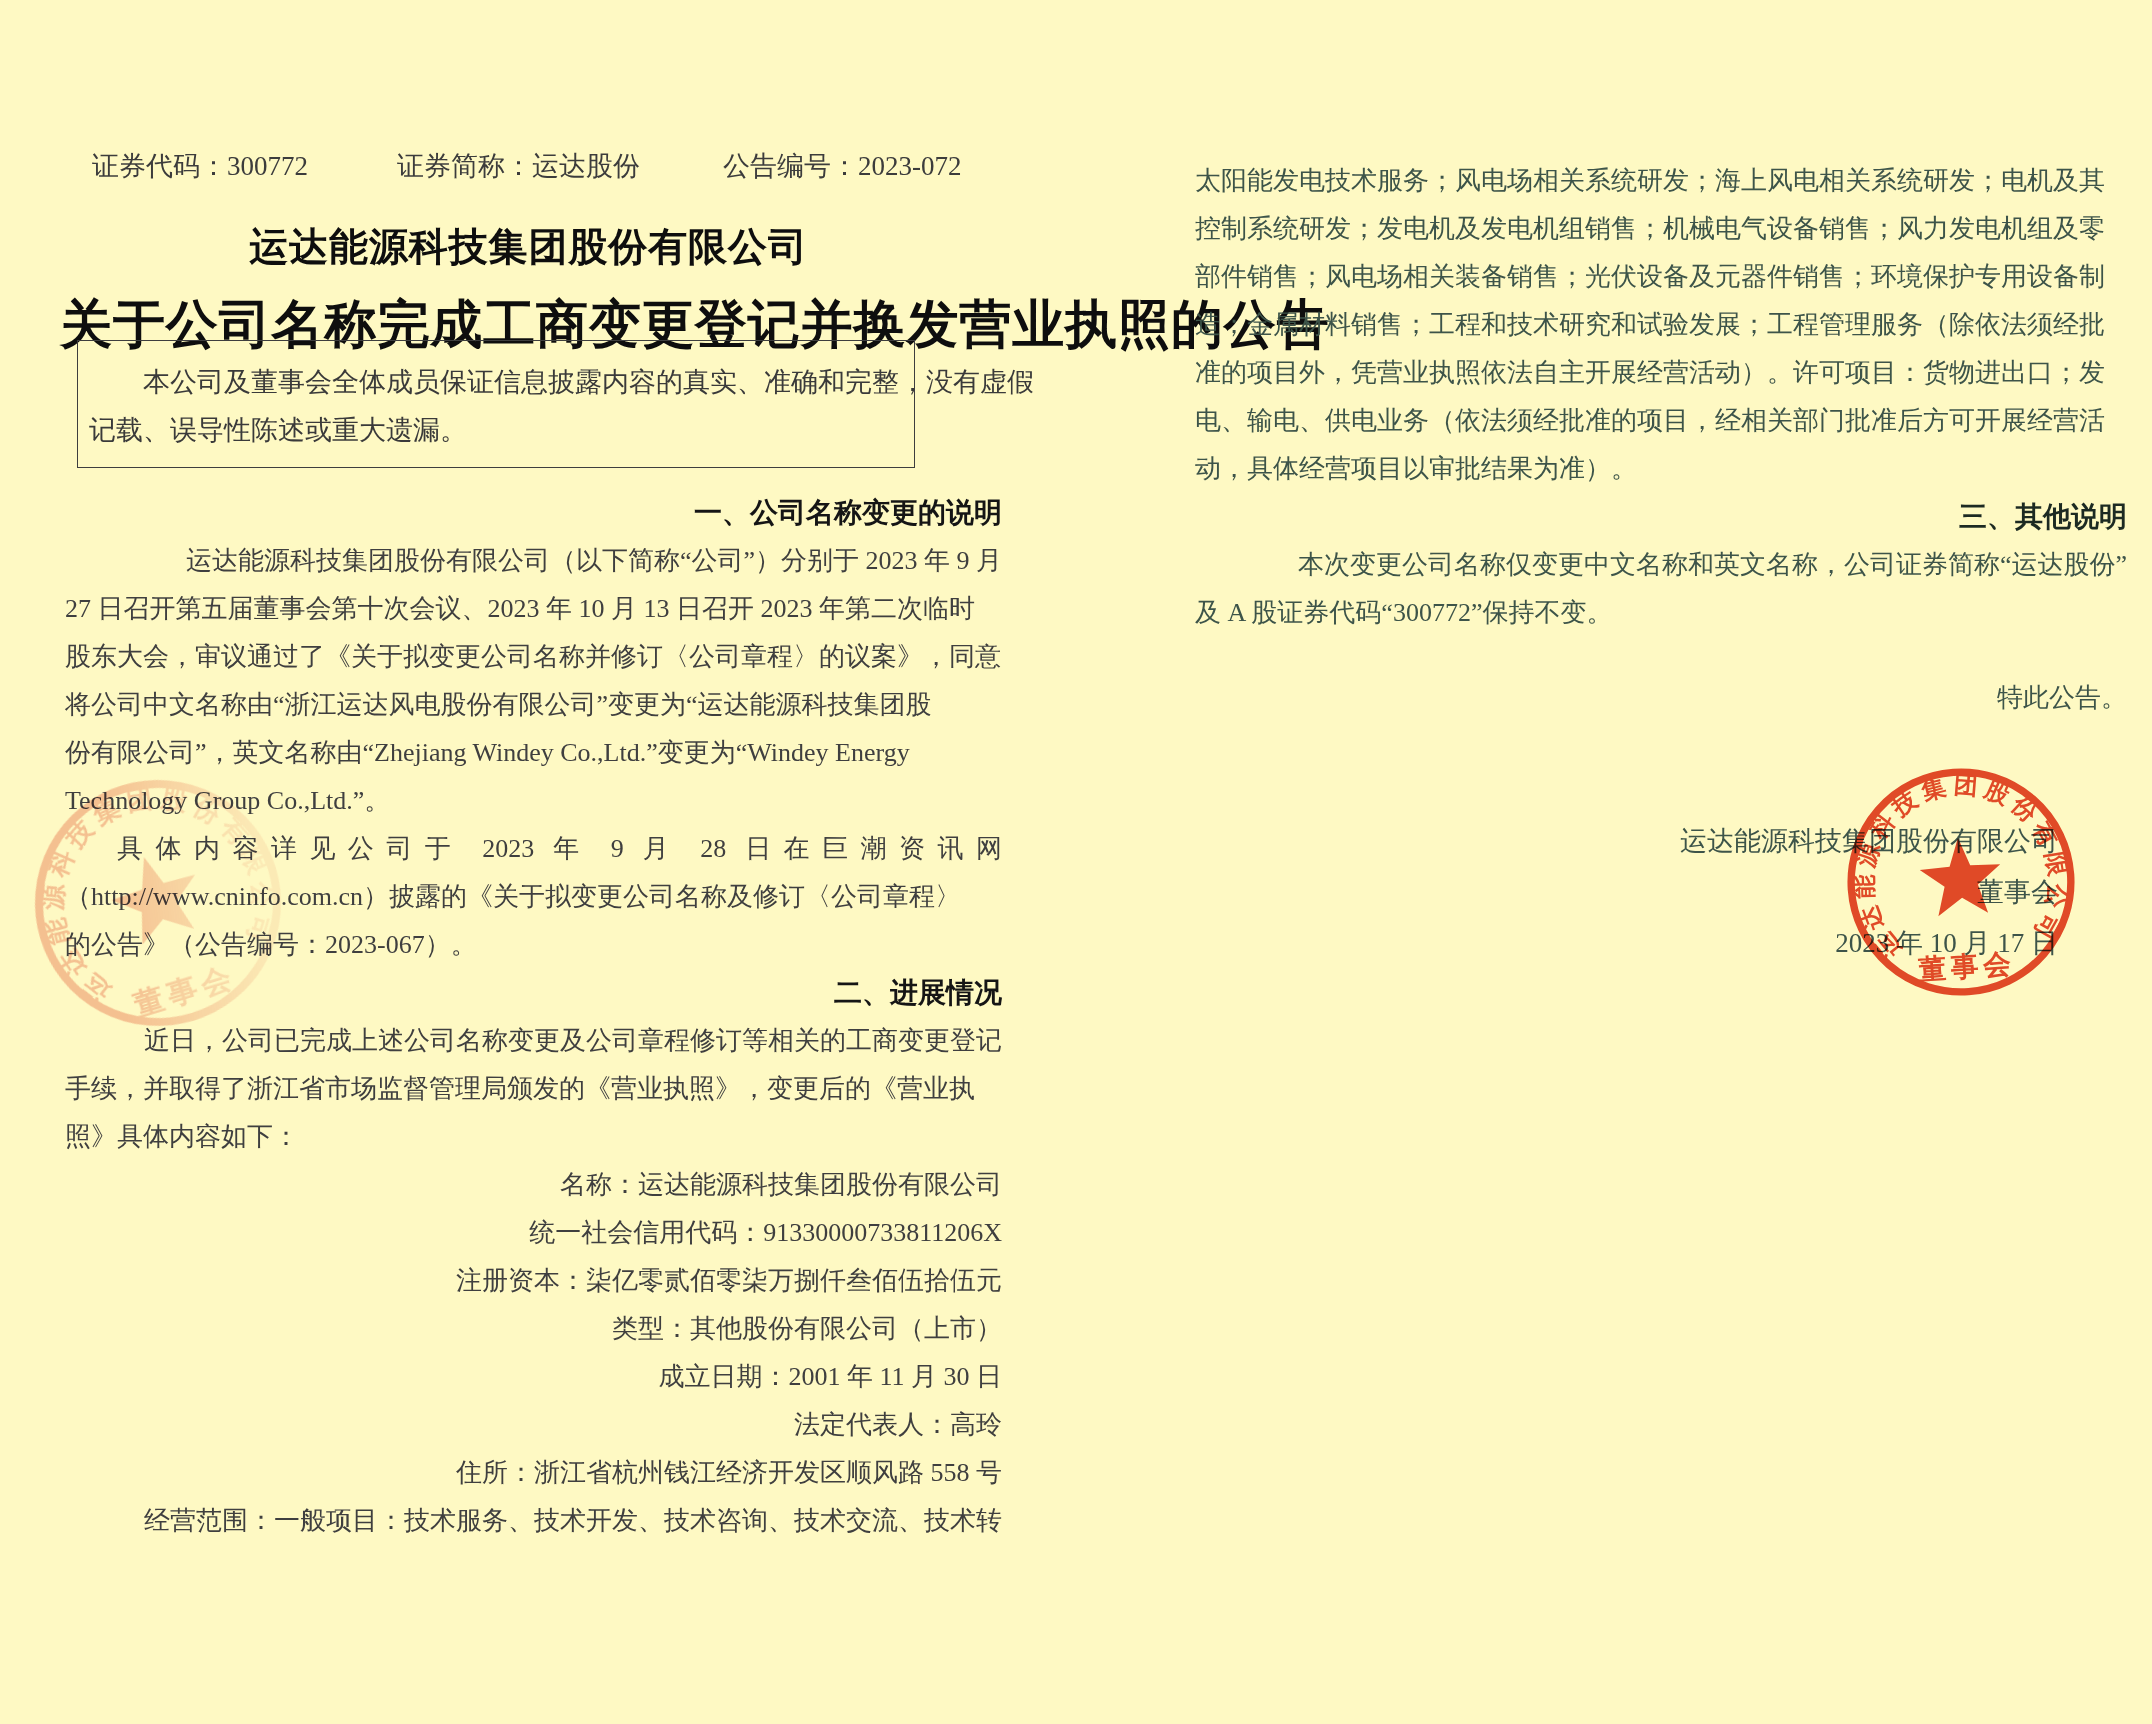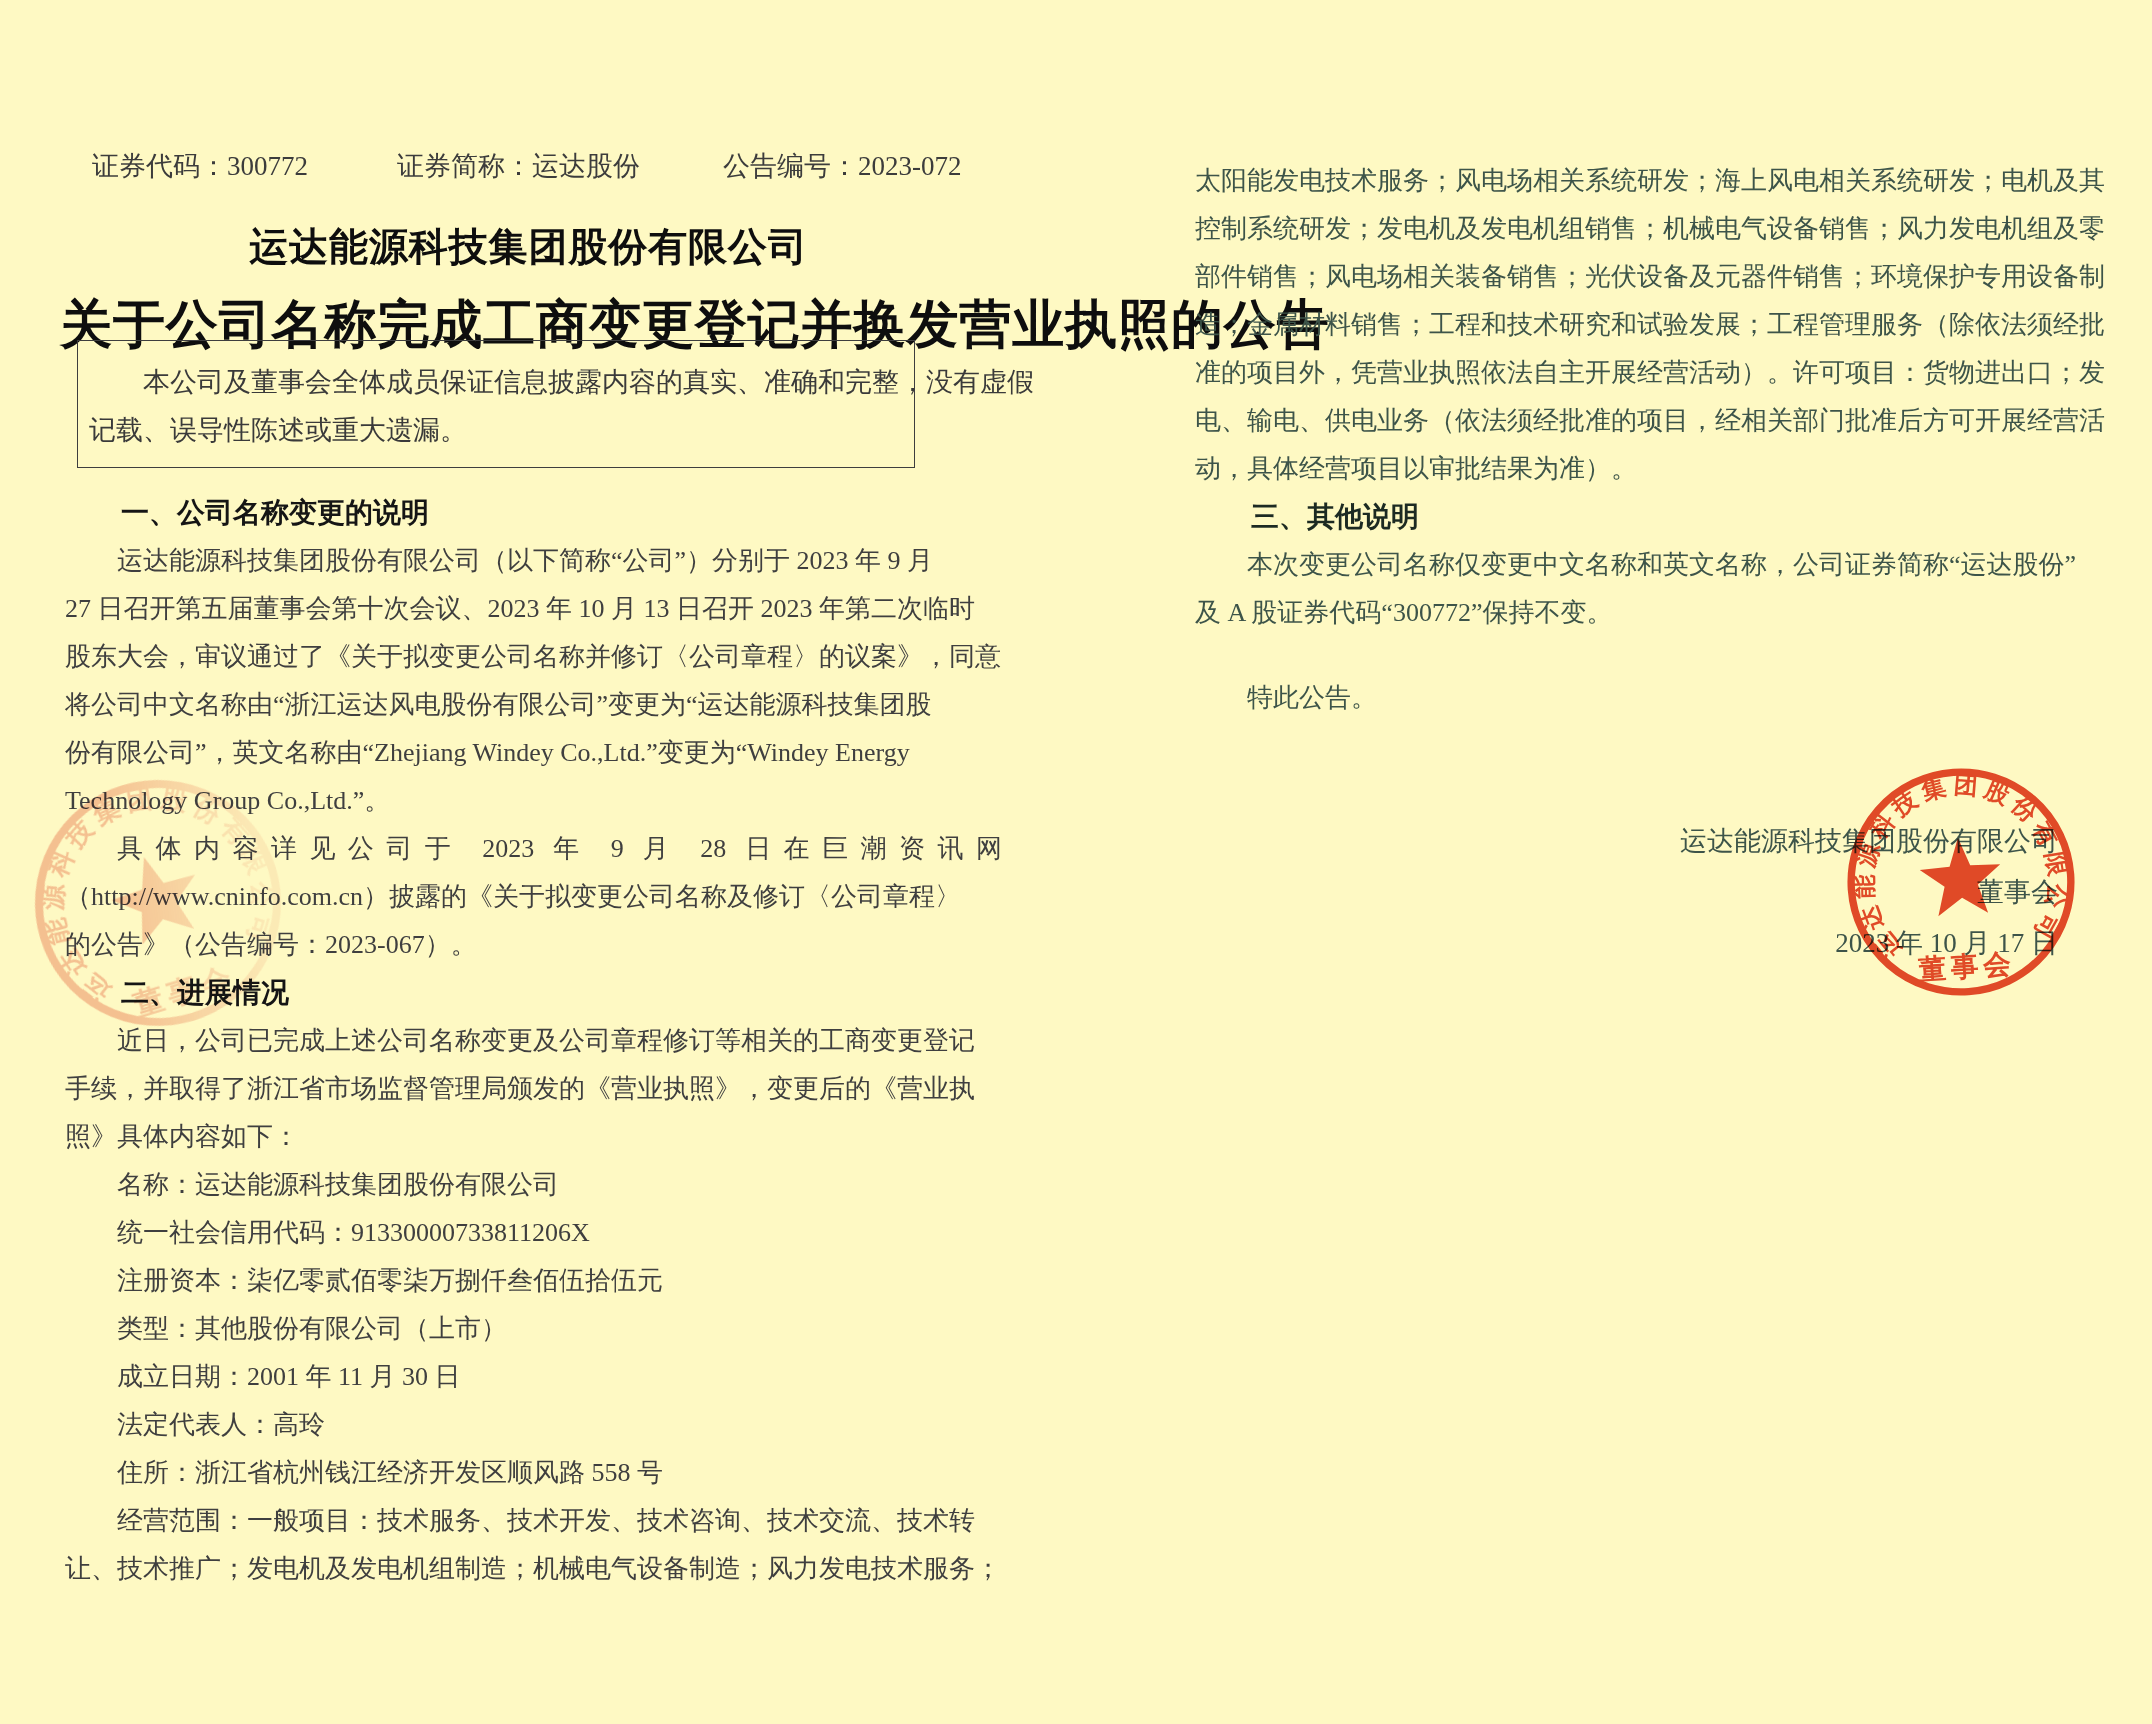--- a/index.html
+++ b/index.html
@@ -23,21 +23,21 @@
   .disclaimer-box{
     position:absolute;left:77px;top:340px;width:816px;height:109px;
     border:1.8px solid #3e3e3e;padding:16.6px 9.2px 0 11px;
     font-size:27px;color:#3a3a3a;
   }
   .dline{height:48px;line-height:48px;white-space:nowrap;}
   
   .body-left{position:absolute;left:65px;top:489px;width:937px;}
   .body-right{position:absolute;left:1195px;top:157px;width:932px;color:#3d5449;}
   .line{height:48px;line-height:48px;font-size:26px;white-space:nowrap;}
-  .indent{text-indent:2em;}
+  .indent{text-indent:2em;text-align:right;}
   .heading{
     font-family:Liberation Serif, serif;font-weight:bold;
     font-size:28px;color:#151515;
   }
   .body-right .heading{color:#1c2a22;}
   .stretch{white-space:normal;text-align:justify;text-align-last:justify;}
   .spacer{height:37px;}
   
   .signature{
     position:absolute;right:94px;top:816px;text-align:right;
@@ -89,21 +89,20 @@
     <div class="line">手续，并取得了浙江省市场监督管理局颁发的《营业执照》，变更后的《营业执</div>
     <div class="line">照》具体内容如下：</div>
     <div class="line indent">名称：运达能源科技集团股份有限公司</div>
     <div class="line indent">统一社会信用代码：91330000733811206X</div>
     <div class="line indent">注册资本：柒亿零贰佰零柒万捌仟叁佰伍拾伍元</div>
     <div class="line indent">类型：其他股份有限公司（上市）</div>
     <div class="line indent">成立日期：2001 年 11 月 30 日</div>
     <div class="line indent">法定代表人：高玲</div>
     <div class="line indent">住所：浙江省杭州钱江经济开发区顺风路 558 号</div>
     <div class="line indent">经营范围：一般项目：技术服务、技术开发、技术咨询、技术交流、技术转</div>
-    <div class="line">让、技术推广；发电机及发电机组制造；机械电气设备制造；风力发电技术服务；</div>
   </div>
 
   <div class="body-right">
     <div class="line">太阳能发电技术服务；风电场相关系统研发；海上风电相关系统研发；电机及其</div>
     <div class="line">控制系统研发；发电机及发电机组销售；机械电气设备销售；风力发电机组及零</div>
     <div class="line">部件销售；风电场相关装备销售；光伏设备及元器件销售；环境保护专用设备制</div>
     <div class="line">造；金属材料销售；工程和技术研究和试验发展；工程管理服务（除依法须经批</div>
     <div class="line">准的项目外，凭营业执照依法自主开展经营活动）。许可项目：货物进出口；发</div>
     <div class="line">电、输电、供电业务（依法须经批准的项目，经相关部门批准后方可开展经营活</div>
     <div class="line">动，具体经营项目以审批结果为准）。</div>

